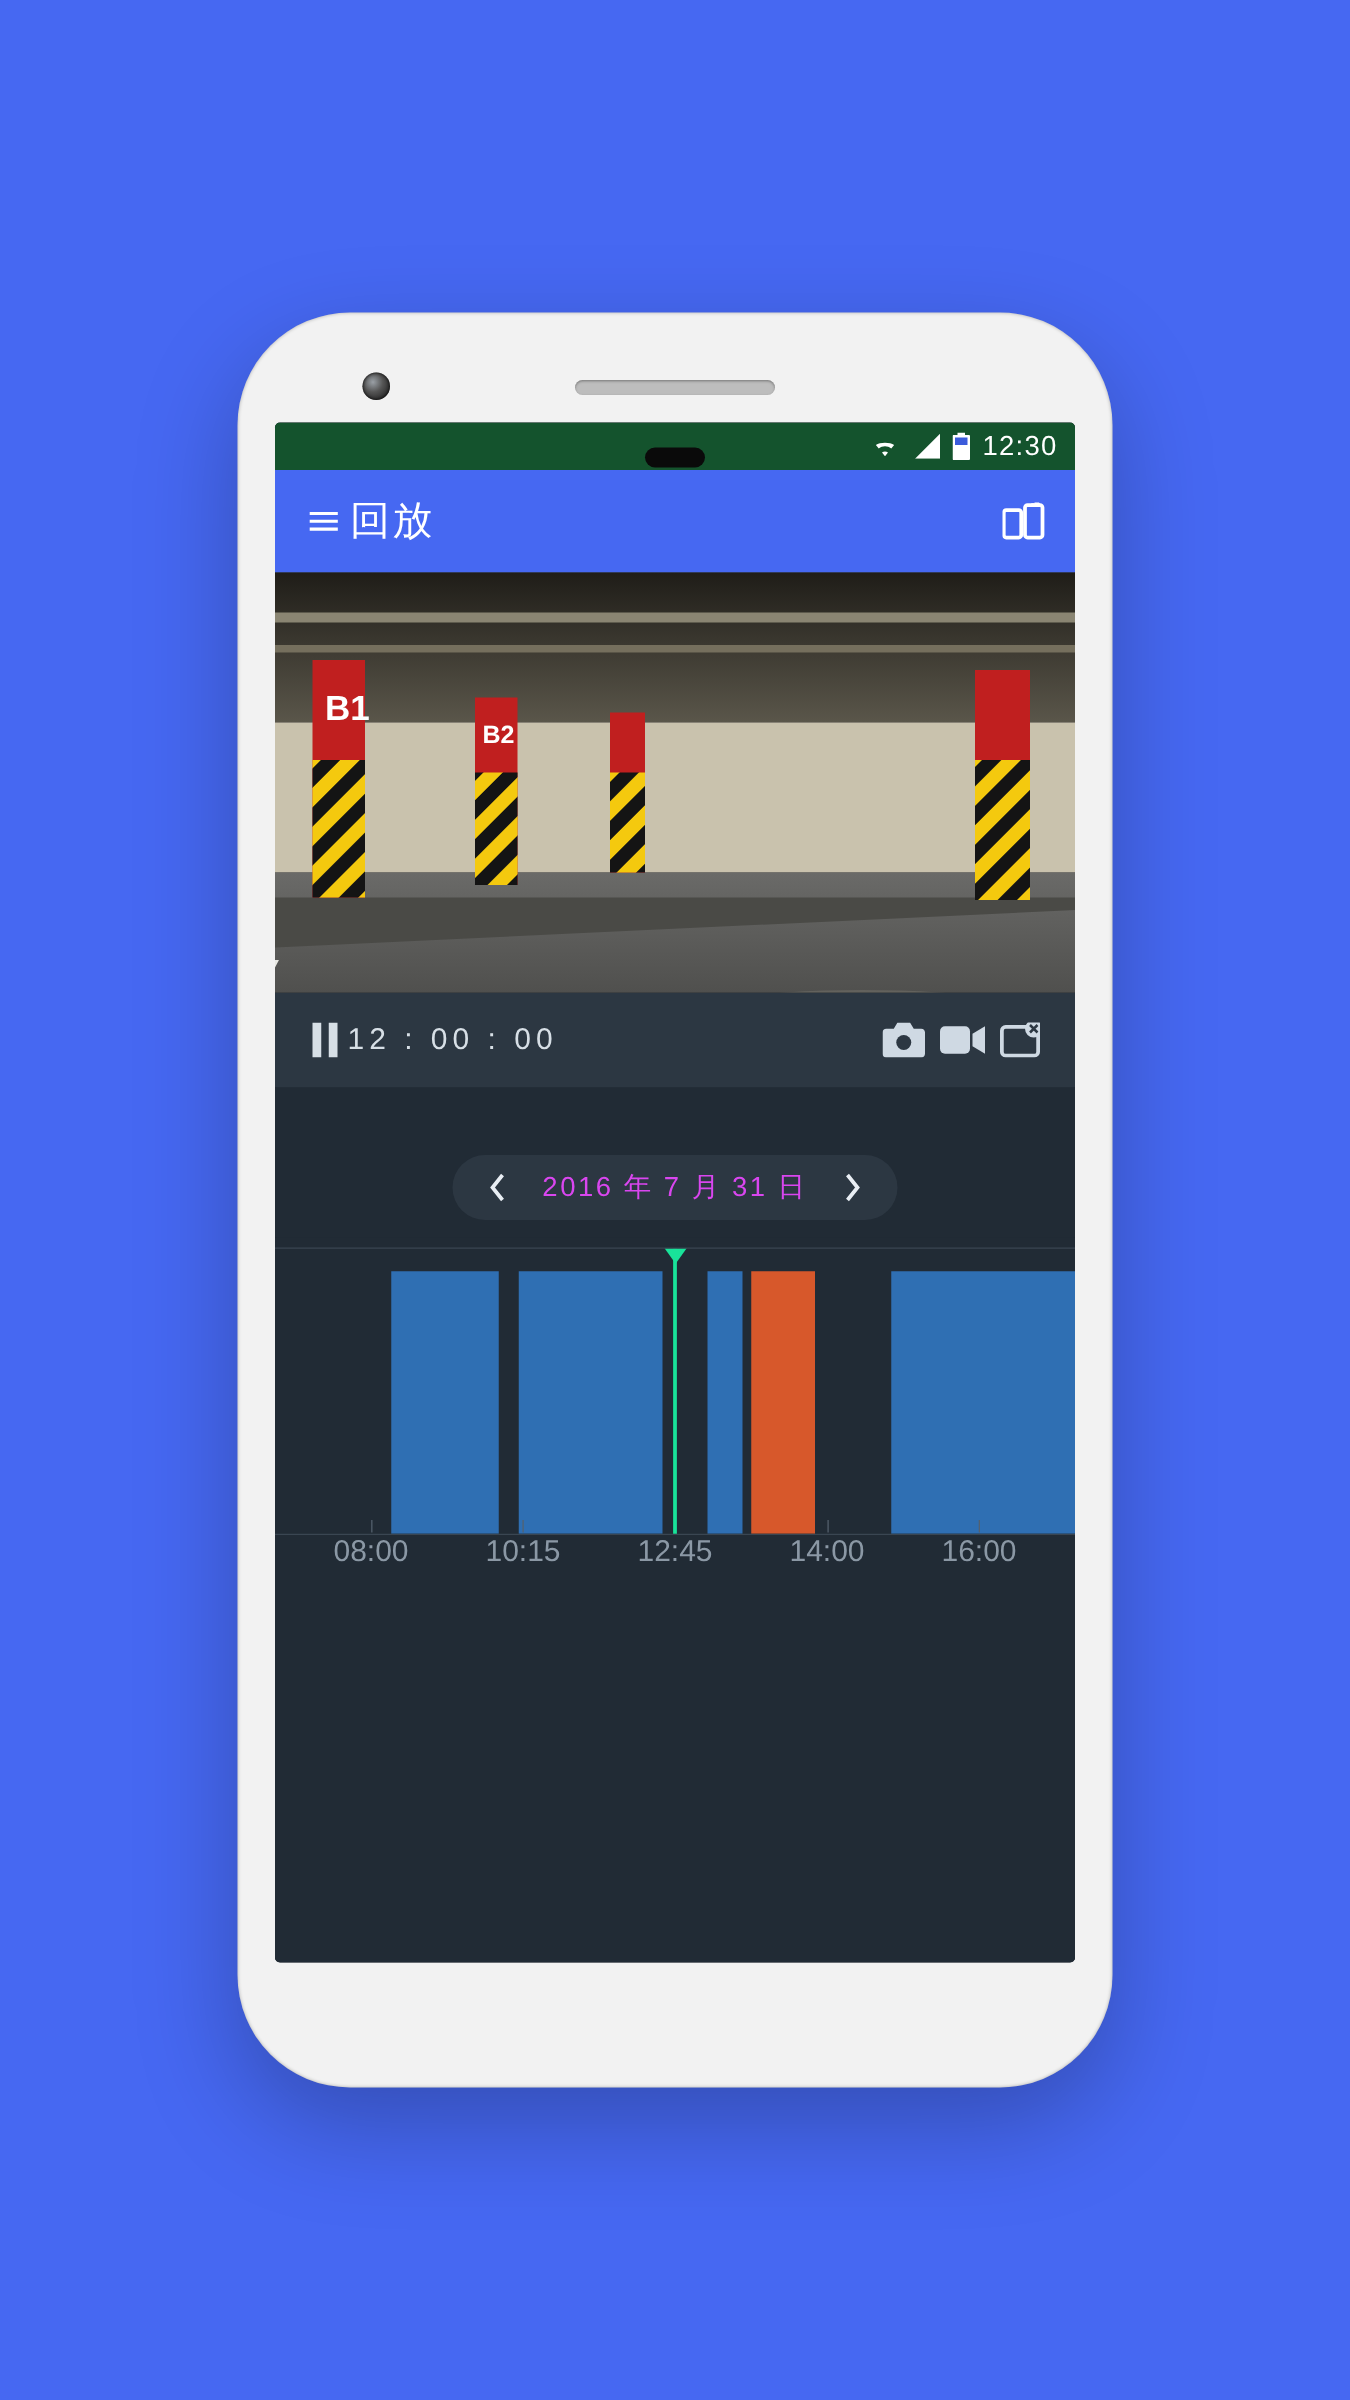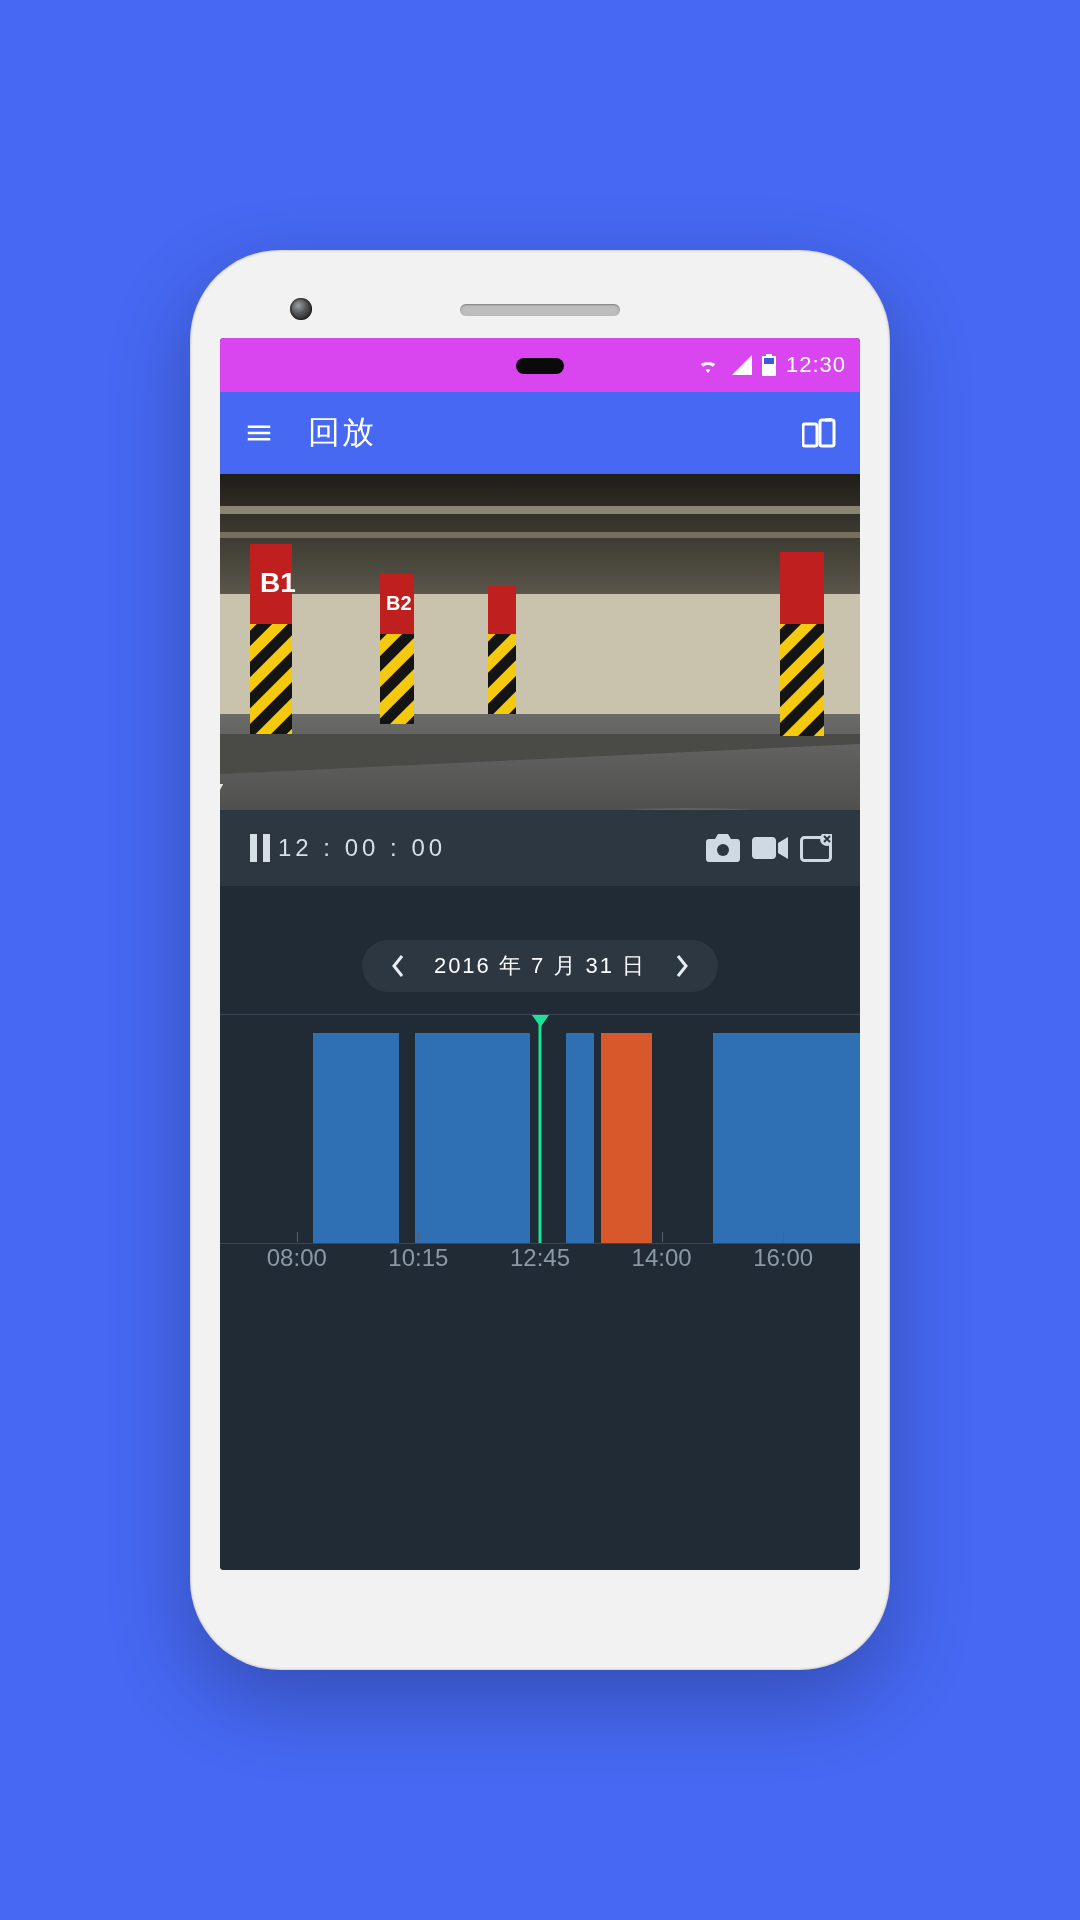--- a/index.html
+++ b/index.html
@@ -49,39 +49,38 @@
     width: 100%;
     height: 100%;
     background: #212b35;
     border-radius: 4px;
     overflow: hidden;
     display: flex;
     flex-direction: column;
     box-shadow: inset 0 0 0 1px rgba(0,0,0,0.25);
   }
   .status-bar {
-    height: 54px;
-    background: #d946ef;
+    height: 38px;
+    background: #14532d;
     display: flex;
     align-items: center;
     justify-content: flex-end;
     gap: 10px;
     padding: 12px 14px;
     color: #fff;
     font-size: 22px;
   }
   .status-bar svg { display: block; }
   .status-time { font-size: 22px; letter-spacing: 1px; }
   .app-bar {
     height: 82px;
     background: #4668f2;
     display: flex;
     align-items: center;
     padding: 0 18px;
-    gap: 28px;
     color: #fff;
   }
   .app-bar .title { font-size: 32px; font-weight: 400; letter-spacing: 2px; flex: 1; }
   .icon-btn { background: none; border: none; color: #fff; padding: 6px; display: flex; align-items: center; justify-content: center; }
   .video-area {
     width: 100%;
     height: 336px;
     background: #333;
     position: relative;
     overflow: hidden;
@@ -97,21 +96,21 @@
   }
   .controls .timecode { font-size: 24px; letter-spacing: 4px; flex: 1; color: #d7dfe6; }
   .spacer-bar { height: 54px; background: #212b35; }
   .date-pill-row { display:flex; justify-content:center; padding: 0 0 14px 0; background:#212b35; }
   .date-pill {
     display: flex; align-items: center; gap: 22px;
     background: #2c3742;
     height: 52px;
     padding: 0 22px;
     border-radius: 26px;
-    color: #ffffff;
+    color: #d946ef;
   }
   .date-pill .label { font-size: 22px; letter-spacing: 2px; }
   .timeline-wrap { flex:1; background:#212b35; position:relative; padding-top: 8px; }
   .timeline {
     position: relative;
     height: 230px;
     margin: 0;
     border-top: 1px solid #3a4652;
     border-bottom: 1px solid #3a4652;
     overflow: hidden;

